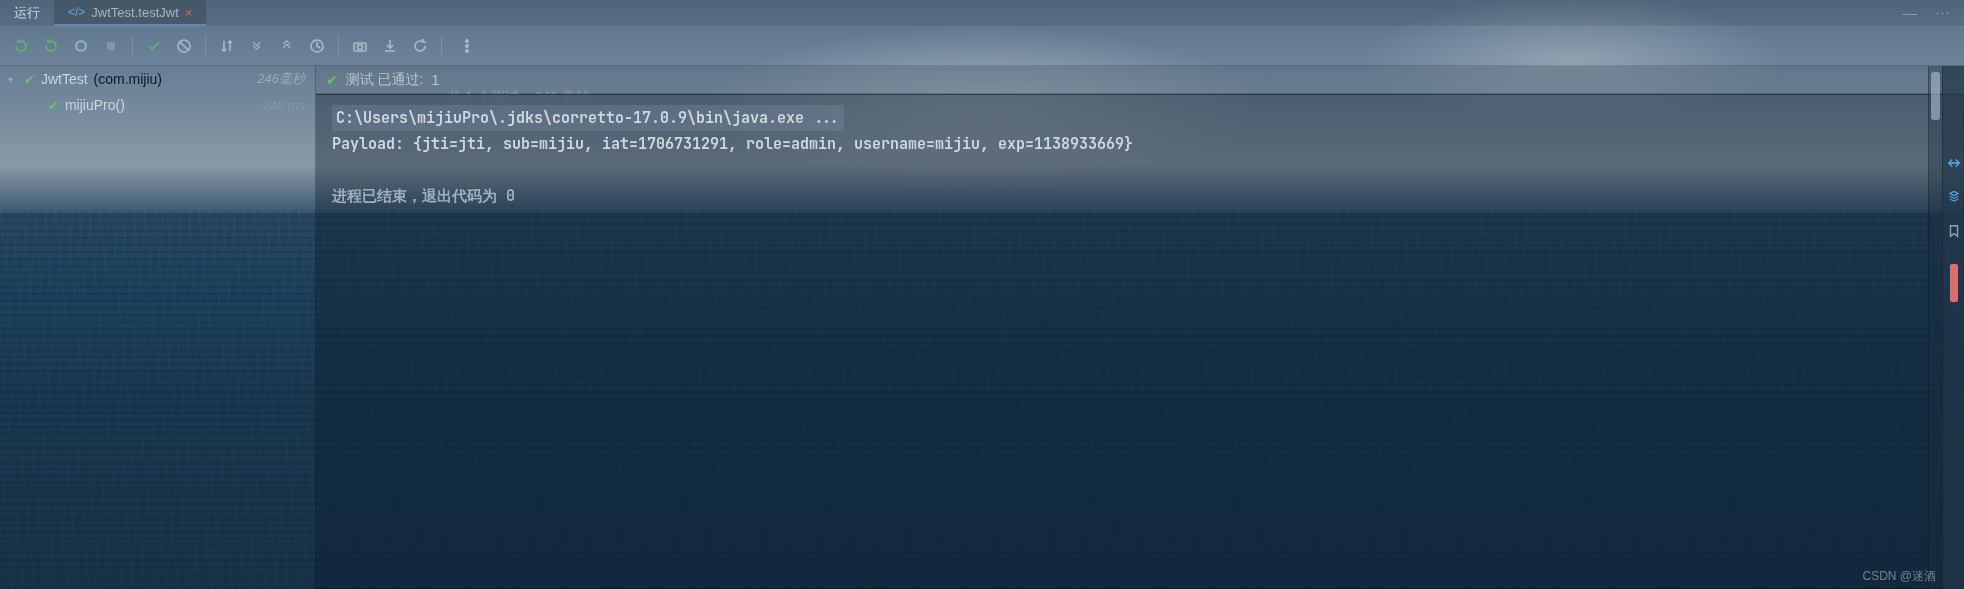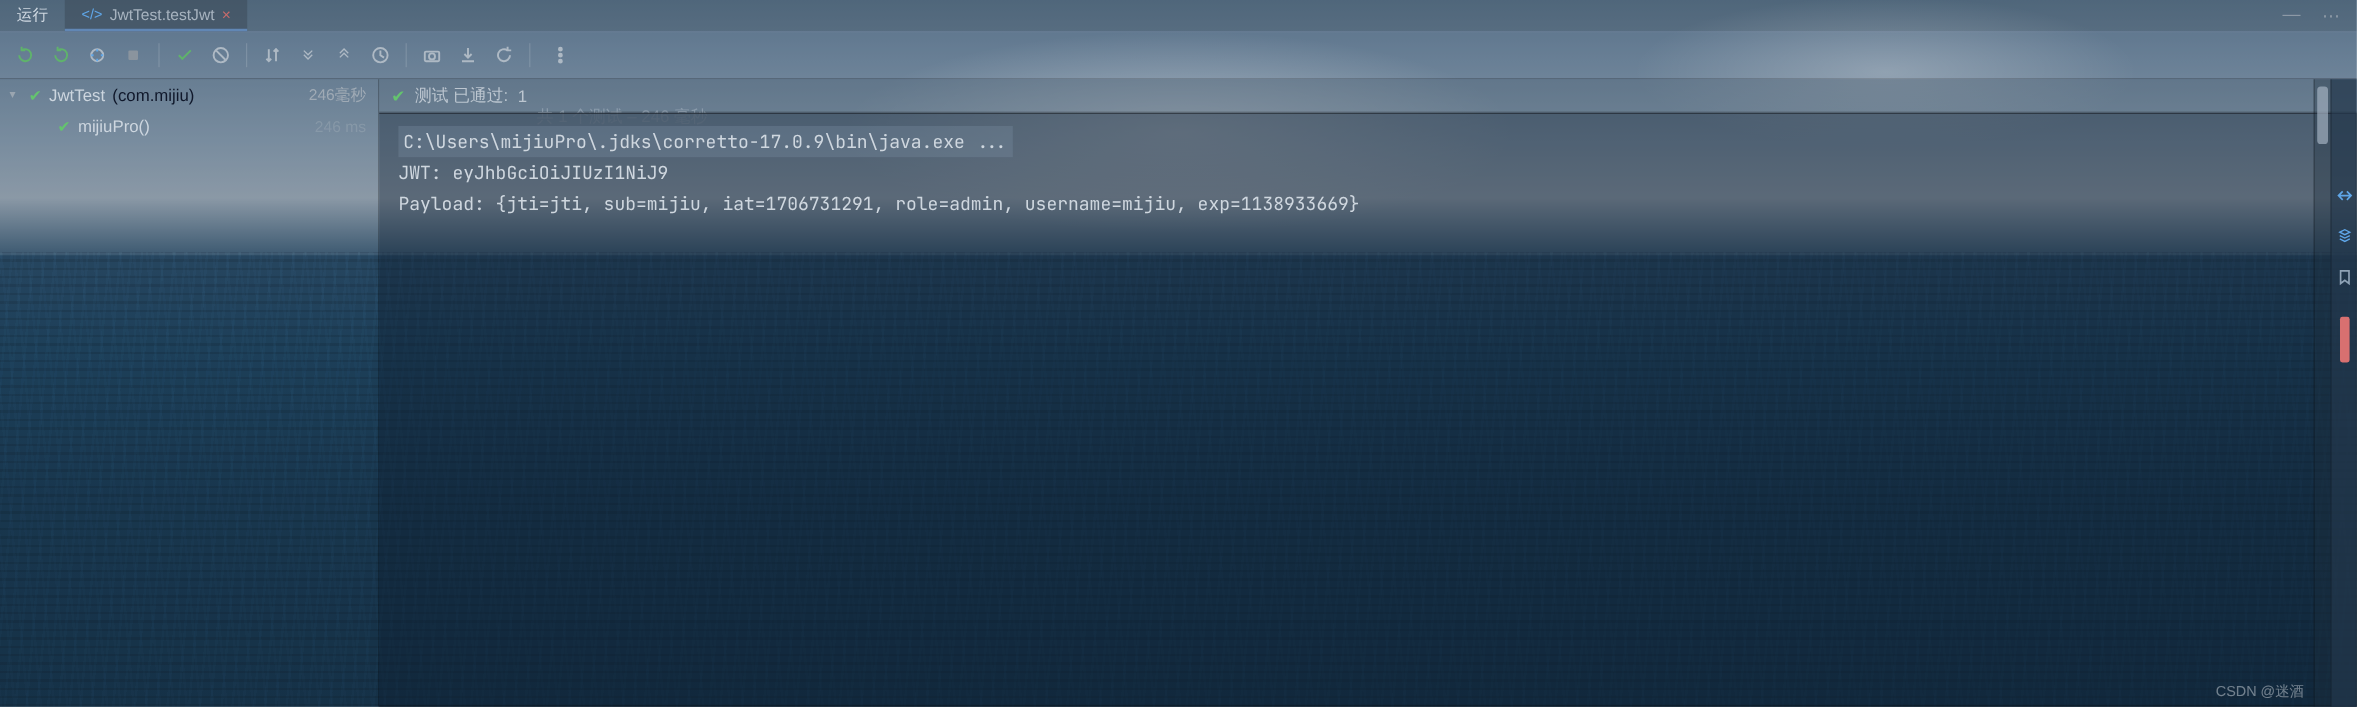--- a/index.html
+++ b/index.html
@@ -58,21 +58,21 @@
   .toolbar .more { margin-left:4px; }
 
   .body-row { display:flex; height:calc(100% - 66px); position:relative; }
   .tree {
     width:316px; flex:none;
     background: rgba(20,35,50,.28);
     border-right:1px solid rgba(0,0,0,.25);
     font-size:14px;
   }
   .tree-row { display:flex; align-items:center; height:26px; padding-left:8px; gap:6px; color:#cdd6df; }
-  .tree-row .dur { margin-left:auto; padding-right:10px; color:#9faab5; font-size:13px; }
+  .tree-row .dur { margin-left:auto; padding-right:10px; color:#9faab5; font-size:13px;font-style:italic; }
   .tree-row.child { padding-left:48px; }
   .tree-row.child .dur { color:rgba(170,180,190,.35); }
   .chev { display:inline-block; color:#9aa5b0; font-size:10px; width:10px; }
   .pass { color:#64c46e; font-size:13px; }
   .pkg { color:#0f172a; }
 
   .console-wrap { flex:1; display:flex; flex-direction:column; min-width:0; }
   .test-header {
     height:28px; display:flex; align-items:center; padding:0 10px; gap:8px;
     background: rgba(25,40,55,.35); font-size:14px; color:#bcc6d0;
@@ -86,21 +86,21 @@
     background: rgba(15,30,45,.55);
     border:1px solid rgba(0,0,0,.4);
     border-left:none;
     font-family: "JetBrains Mono","Consolas",monospace;
     font-size:15px; line-height:26px;
     padding:10px 16px;
     color:#cfd7df;
     overflow:hidden;
   }
   .console .cmd { background: rgba(120,140,160,.35); padding:0 4px; display:inline-block; }
-  .console .line { white-space:pre; }
+  .console .line { white-space:pre;font-weight:bold; }
   .console .exit { color:#9fb0bf; margin-top:26px; }
 
   .right-gutters {
     position:absolute; right:0; top:66px; bottom:0; display:flex;
   }
   .scrollbar-track {
     width:14px; background: rgba(30,45,60,.35);
     border-left:1px solid rgba(0,0,0,.25);
     position:relative;
   }
@@ -112,21 +112,21 @@
     width:22px; background: rgba(35,55,75,.75);
     display:flex; flex-direction:column; align-items:center; gap:20px; padding-top:90px;
     border-left:1px solid rgba(0,0,0,.25);
   }
   .gutter .gic { width:14px; height:14px; }
   .gutter svg { stroke:#8fa3b6; fill:none; stroke-width:1.6; }
   .gutter .blue svg { stroke:#5fa6e8; }
   .gutter .mark { width:8px; height:38px; background:#d87070; border-radius:2px; margin-top:6px; }
 
   .watermark {
-    position:absolute; right:44px; bottom:4px; font-size:12px;
+    position:absolute; right:28px; bottom:4px; font-size:12px;
     color: rgba(230,235,240,.45); font-family:"Microsoft YaHei",sans-serif;text-align:right;
   }
 </style>
 </head>
 <body>
 
 <div class="clouds"></div>
 <div class="ocean"></div>
 
 <div class="top-tabs">
@@ -248,22 +248,22 @@
 
   <div class="console-wrap">
     <div class="test-header">
       <span class="pass">✔</span>
       <span>测试 已通过:</span>
       <span>1</span>
       <span class="faded">共 1 个测试 – 246 毫秒</span>
     </div>
     <div class="console">
       <div class="line"><span class="cmd">C:\Users\mijiuPro\.jdks\corretto-17.0.9\bin\java.exe ...</span></div>
-      <div class="line">JWT: eyJhbGciOiJIUzI1NiJ9</div>
       <div class="line">Payload: {jti=jti, sub=mijiu, iat=1706731291, role=admin, username=mijiu, exp=1138933669}</div>
+      <div class="line exit">进程已结束，退出代码为 0</div>
     </div>
   </div>
 </div>
 
 <div class="right-gutters">
   <div class="scrollbar-track">
     <div class="scrollbar-thumb"></div>
   </div>
   <div class="gutter">
     <div class="gic blue"><svg viewBox="0 0 16 16">

